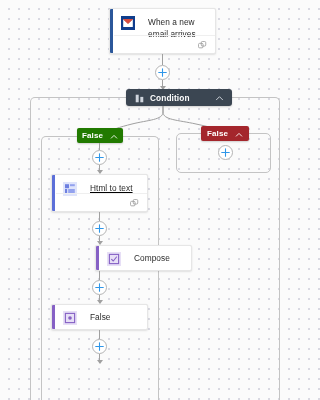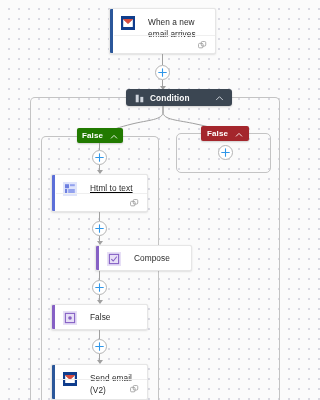--- a/index.html
+++ b/index.html
@@ -299,42 +299,20 @@
 
   <div class="vline" style="left:99px; top:330px; height:9px;"></div>
   <div class="plusbtn" style="left:92px; top:339px;">
     <svg width="9" height="9" viewBox="0 0 10 10">
       <path d="M5 0.8 V9.2 M0.8 5 H9.2" stroke="#2f96e8" stroke-width="1.2" stroke-linecap="round"></path>
     </svg>
   </div>
   <div class="vline" style="left:99px; top:354px; height:9px;"></div>
   <div class="arrowhead" style="left:96.5px; top:360px;"></div>
 
-  <div class="card" style="left:51px; top:364px; width:97px; height:36px; border-radius:2px;">
-    <div class="accent" style="background:#2b579a;"></div>
-    <div class="card-head">
-      <span class="ico">
-        <svg width="14" height="14" viewBox="0 0 14 14">
-          <rect x="0" y="0" width="14" height="14" fill="#0f3d8c"></rect>
-          <rect x="2.2" y="3" width="9.6" height="8" fill="#ffffff"></rect>
-          <path d="M2.2 3 L7 7.4 L11.8 3 Z" fill="#d94b3d"></path>
-          <path d="M2.2 3.2 L7 7.6 L11.8 3.2" fill="none" stroke="#b4352a" stroke-width="0.7"></path>
-        </svg>
-      </span>
-      <span class="card-title">Send email (V2)</span>
-    </div>
-    <div class="card-foot" style="bottom:2px;">
-      <span>
-        <svg width="9" height="9" viewBox="0 0 10 10">
-          <rect x="0.6" y="2.6" width="5" height="5" rx="1.2" fill="none" stroke="#9a9a9a" stroke-width="0.9"></rect>
-          <rect x="3.6" y="0.6" width="5" height="5" rx="1.2" fill="none" stroke="#9a9a9a" stroke-width="0.9"></rect>
-        </svg>
-      </span>
-    </div>
-  </div>
 
   <div class="scope" style="left:176px; top:133px; width:95px; height:40px;"></div>
 
   <div class="branch-badge" style="left:201px; top:126px; width:48px; height:15px; background:#a4262c;">
     <span class="b-label">False</span>
     <span class="chev">
       <svg width="8" height="8" viewBox="0 0 10 10">
         <path d="M1.6 6.4 L5 3 L8.4 6.4" fill="none" stroke="#ffffff" stroke-width="1.1" stroke-linecap="round" stroke-linejoin="round"></path>
       </svg>
     </span>

